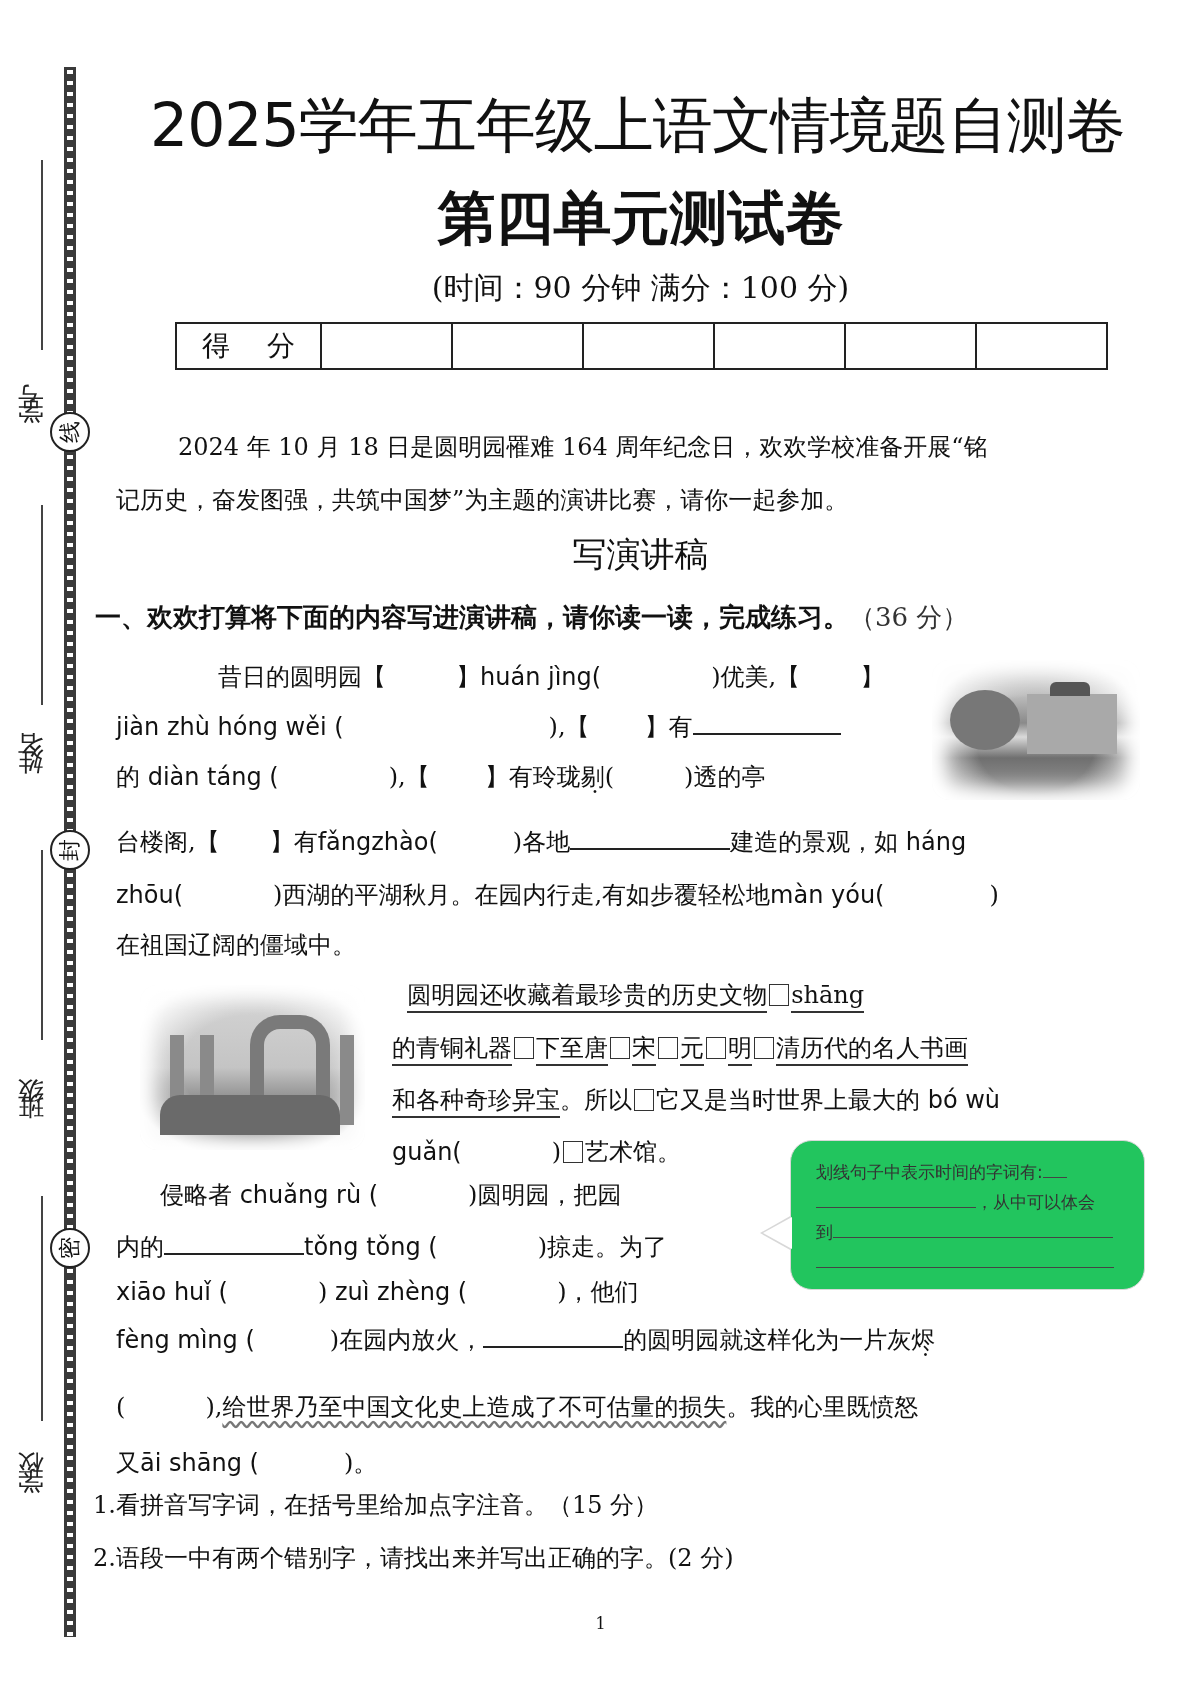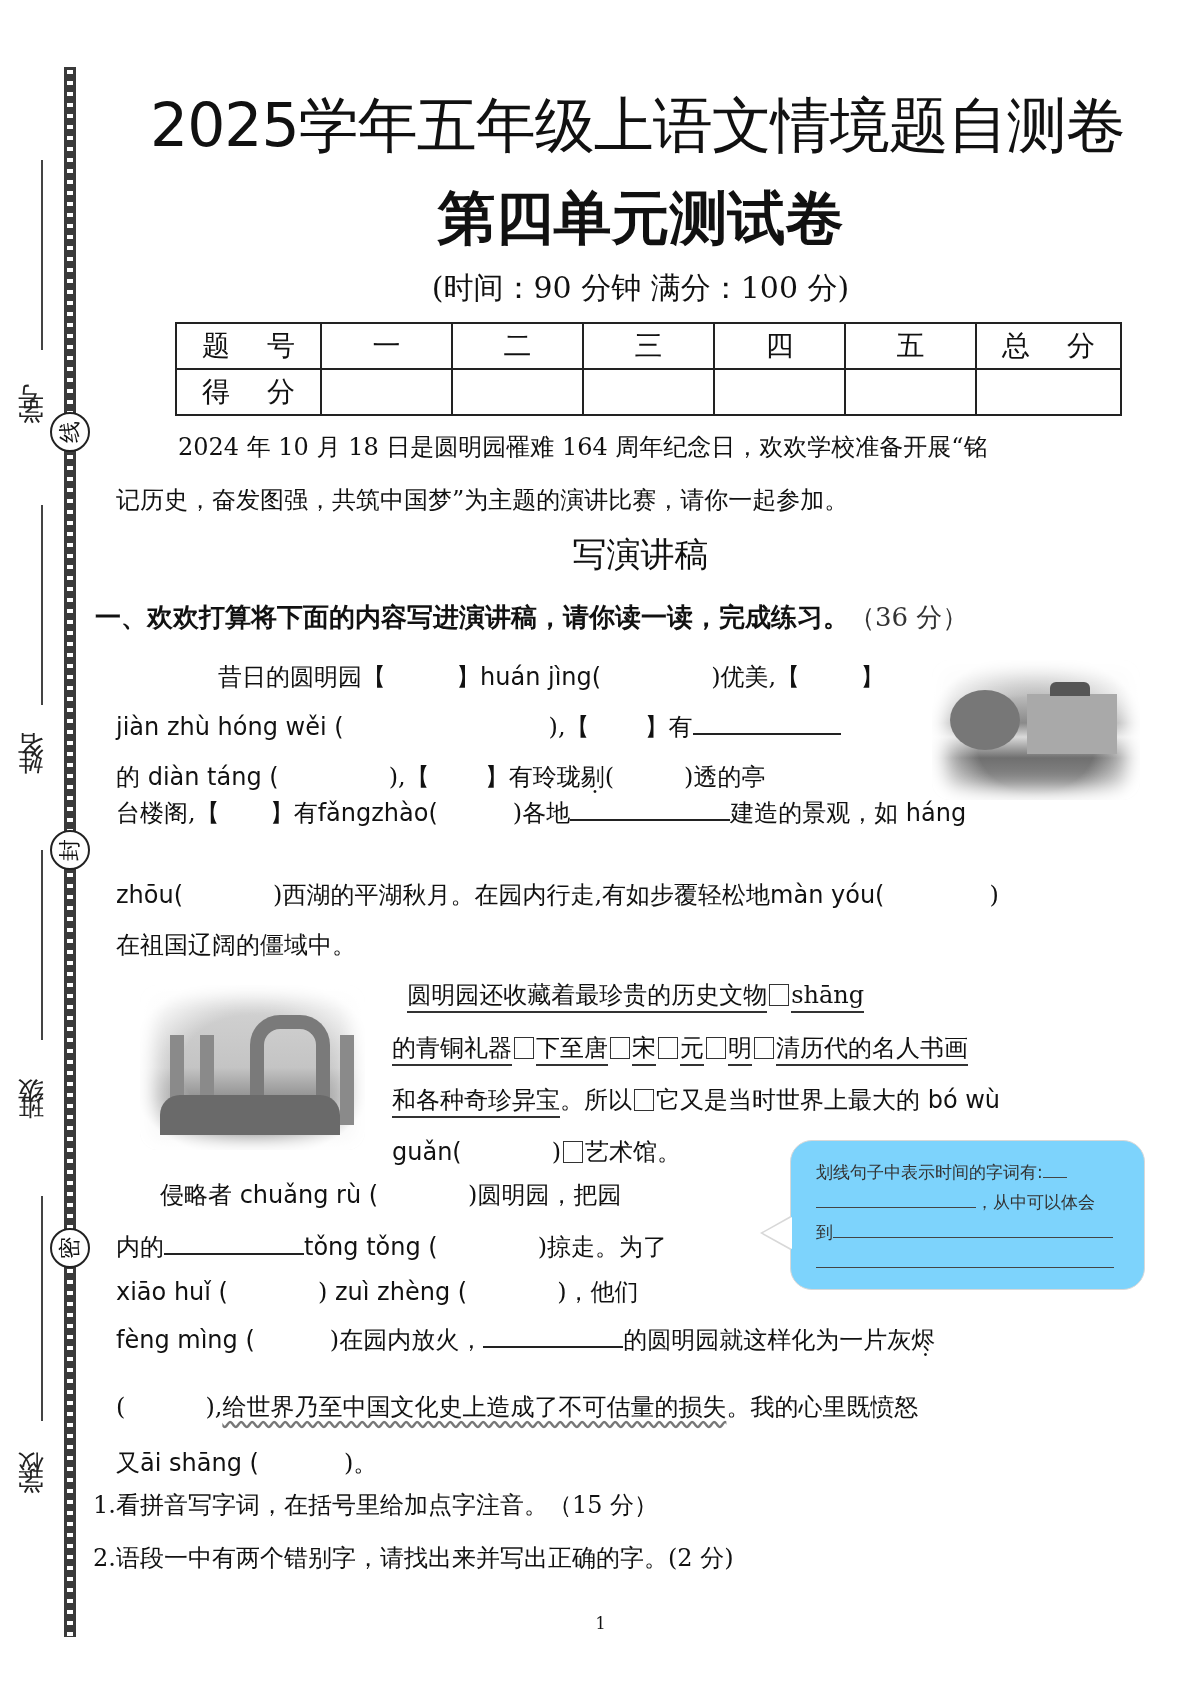--- a/index.html
+++ b/index.html
@@ -63,21 +63,21 @@
     background:
       radial-gradient(ellipse at 50% 50%, rgba(255,255,255,0) 45%, rgba(255,255,255,0.95) 80%),
       linear-gradient(to bottom, #d6d6d6 0%, #c4c4c4 50%, #8d8d8d 70%, #6a6a6a 100%); }
   .photo2 .arch { position: absolute; left: 110px; top: 30px; width: 80px; height: 110px;
     border: 14px solid #7a7a7a; border-bottom: none; border-radius: 30px 30px 0 0; box-sizing: border-box; }
   .photo2 .col { position: absolute; top: 50px; width: 14px; height: 90px; background: #8a8a8a; }
   .photo2 .rubble { position: absolute; left: 20px; top: 110px; width: 180px; height: 40px; background: #6a6a6a; border-radius: 20px 20px 0 0; }
 
   
   .bubble { position: absolute; left: 790px; top: 1140px; width: 355px; height: 150px;
-    border: 1.5px solid #d8d8d8; border-radius: 22px; background: #7dd3fc; box-sizing: border-box;
+    border: 1.5px solid #d8d8d8; border-radius: 22px; background: #22c55e; box-sizing: border-box;
     font-family: "DejaVu Sans", sans-serif; font-size: 17px; color: #333; }
   .bubble-tail { position: absolute; left: 760px; top: 1215px; width: 0; height: 0;
     border-top: 18px solid transparent; border-bottom: 18px solid transparent; border-right: 32px solid #d8d8d8; }
   .bubble-tail-inner { position: absolute; left: 763px; top: 1217px; width: 0; height: 0;
     border-top: 16px solid transparent; border-bottom: 16px solid transparent; border-right: 29px solid #fff; }
   .bubble .line { position: absolute; left: 25px; white-space: nowrap; }
   .bubble .bl { display: inline-block; border-bottom: 1.5px solid #444; height: 16px; vertical-align: baseline; }
 
   .questions { left: 93px; font-size: 24px; }
   .pagenum { left: 0; top: 1614px; width: 1191px; text-align: center; padding-left: 10px; box-sizing: border-box; font-size: 16px; }
@@ -97,29 +97,20 @@
 <div class="bind-circle" style="top:1228px;">密</div>
 <div class="bind-line" style="top:1196px;height:225px;"></div>
 <div class="bind-label" style="top:1435px;height:80px;">学校</div>
 
 <div class="abs title1">2025学年五年级上语文情境题自测卷</div>
 <div class="abs title2">第四单元测试卷</div>
 <div class="abs subtitle">(时间：90 分钟    满分：100 分)</div>
 
 <table class="score">
   <tbody>
-      <tr>
-    <td class="hd">题 号</td>
-    <td>一</td>
-    <td>二</td>
-    <td>三</td>
-    <td>四</td>
-    <td>五</td>
-    <td class="hd">总 分</td>
-  </tr>
   <tr>
     <td class="hd">得 分</td>
     <td></td>
     <td></td>
     <td></td>
     <td></td>
     <td></td>
     <td></td>
   </tr>
 </tbody>
@@ -135,21 +126,21 @@
 
 <div class="p" style="left:218px;top:662px;">
   <span>昔日的圆明园【</span><span style="display:inline-block;width:70px;"></span><span>】</span><span class="py">huán jìng(</span><span style="display:inline-block;width:110px;"></span><span>)优美,【</span><span style="display:inline-block;width:60px;"></span><span>】</span>
 </div>
 <div class="p" style="left:116px;top:712px;">
   <span class="py">jiàn zhù hóng wěi (</span><span style="display:inline-block;width:205px;"></span><span>),【</span><span style="display:inline-block;width:55px;"></span><span>】有</span><span class="blank" style="width:148px;"></span>
 </div>
 <div class="p" style="left:116px;top:762px;">
   <span>的</span>&nbsp;<span class="py">diàn táng (</span><span style="display:inline-block;width:110px;"></span><span>),【</span><span style="display:inline-block;width:55px;"></span><span>】有玲珑</span><span class="dot">剔</span><span>(</span><span style="display:inline-block;width:70px;"></span><span>)透的亭</span>
 </div>
-<div class="p" style="left:116px;top:798px;">
+<div class="p" style="left:116px;top:827px;">
   <span>台楼阁,【</span><span style="display:inline-block;width:50px;"></span><span>】有</span><span class="py">fǎngzhào(</span><span style="display:inline-block;width:75px;"></span><span>)各地</span><span class="blank" style="width:160px;"></span><span>建造的景观，如</span>&nbsp;<span class="py">háng</span>
 </div>
 <div class="p" style="left:116px;top:880px;">
   <span class="py">zhōu(</span><span style="display:inline-block;width:90px;"></span><span>)西湖的平湖秋月。在园内行走,有如步覆轻松地</span><span class="py">màn yóu(</span><span style="display:inline-block;width:105px;"></span><span>)</span>
 </div>
 <div class="p" style="left:116px;top:930px;text-align:center;">在祖国辽阔的僵域中。</div>
 
 <div class="photo photo1" title="圆明园大水法复原图">
   <div class="tree"></div>
   <div class="bld"></div>

